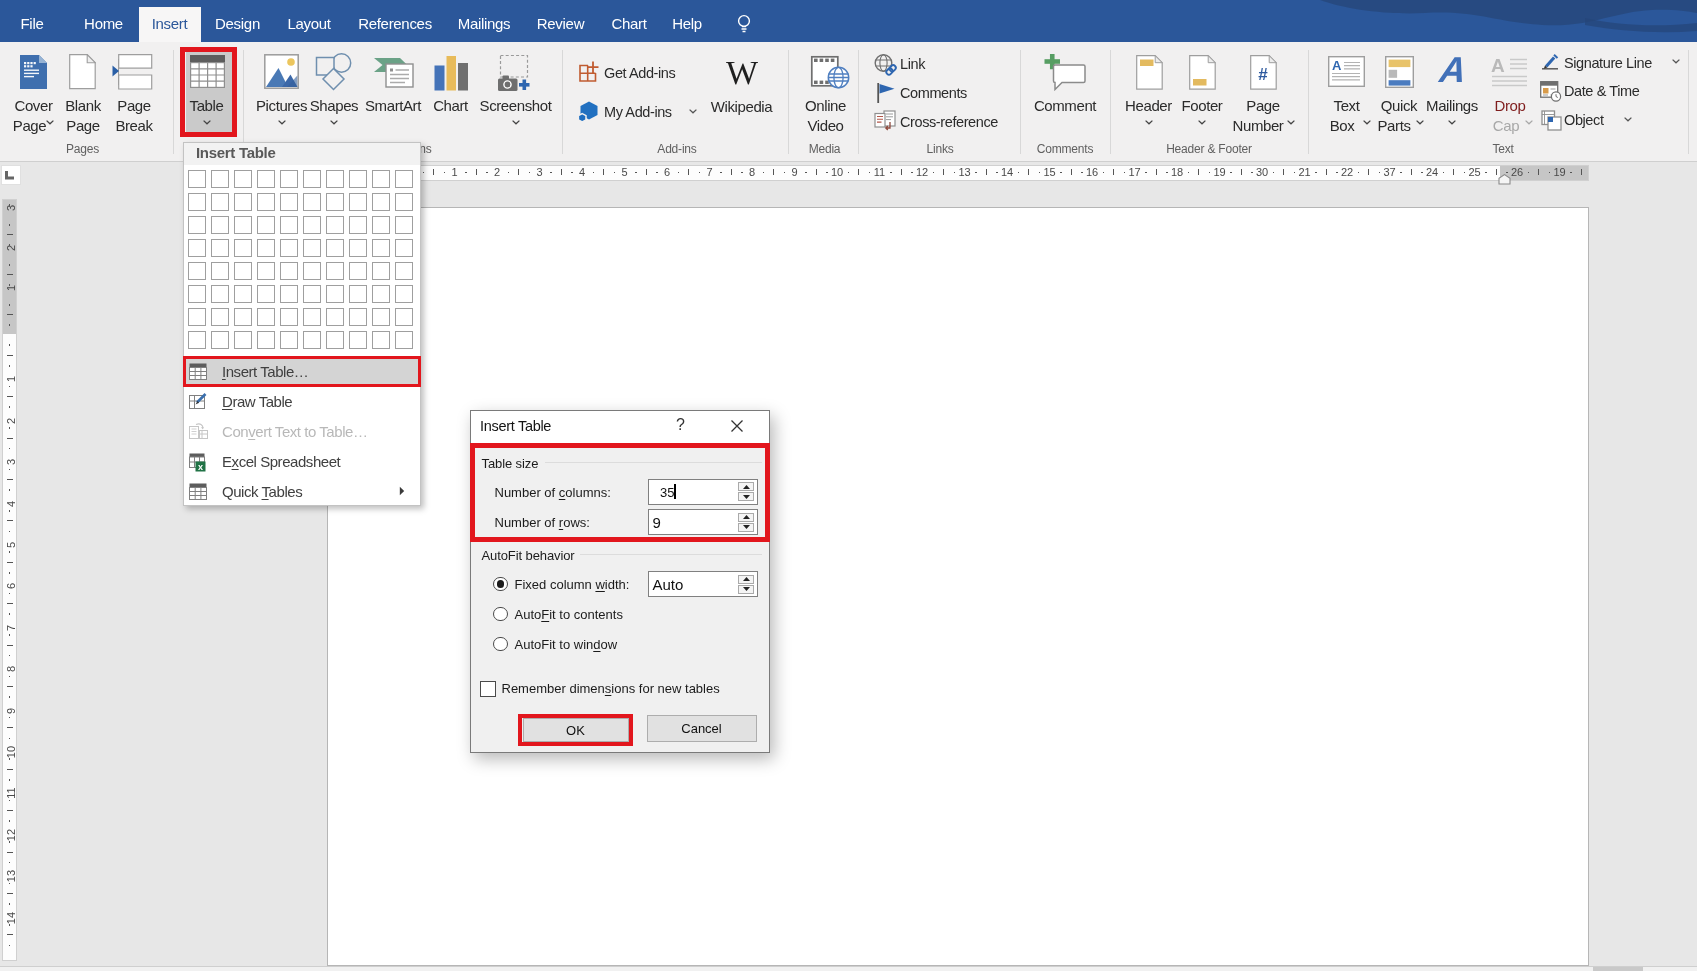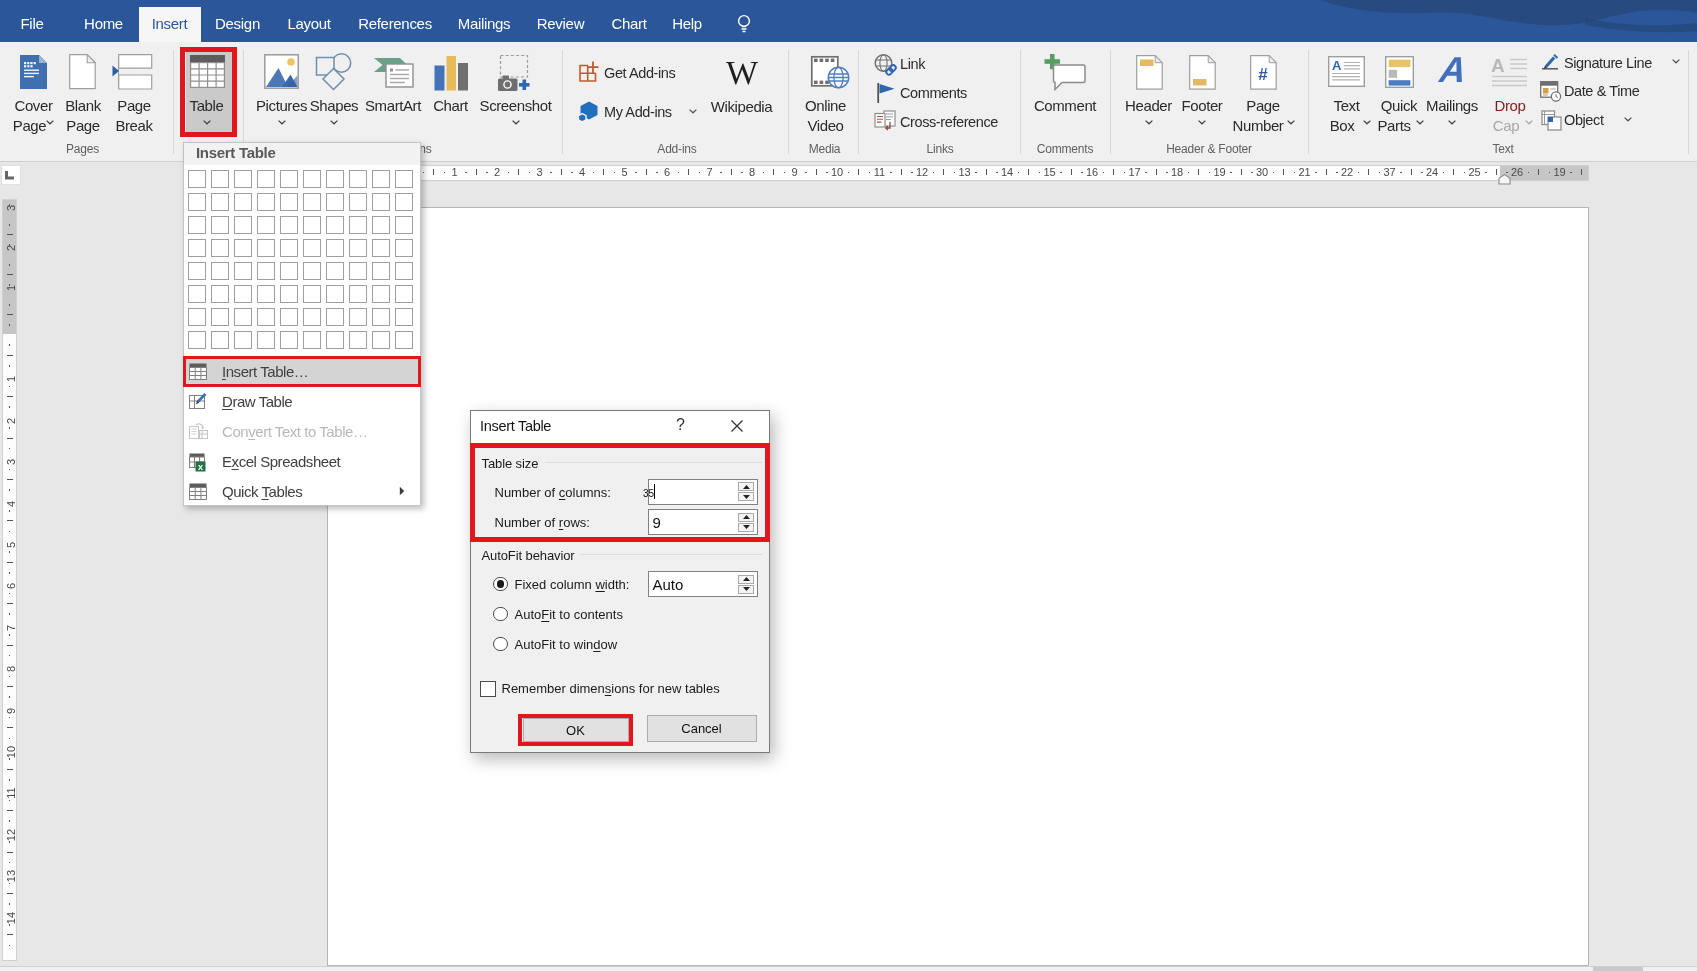--- a/index.html
+++ b/index.html
@@ -630,21 +630,21 @@
 <div class="a" style="left:676px;top:416px;font-size:16px;color:#333;z-index:31">?</div>
 <svg class="a" style="left:730px;top:419px;z-index:31" width="14" height="14" viewBox="0 0 14 14">
 <path d="M1.5 1.5 L12.5 12.5 M12.5 1.5 L1.5 12.5" stroke="#333" stroke-width="1.3"></path>
     </svg>
 <div class="a" style="left:469.5px;top:442.5px;width:300px;height:99px;border:5px solid #e2161d;box-sizing:border-box;z-index:42"></div>
 <div class="a" style="left:481.5px;top:456px;font-size:13px;letter-spacing:-0.1px;color:#1b1b1b;z-index:31">Table size</div>
 <div class="a" style="left:545px;top:462px;width:217px;height:1px;background:#dcdcdc;z-index:31"></div>
 <div class="dtxt" style="left:494.5px;top:486px;z-index:31">Number of <u>c</u>olumns:</div>
 <div class="dtxt" style="left:494.5px;top:516px;z-index:31">Number of <u>r</u>ows:</div>
 <div class="a" style="left:647.5px;top:478.5px;width:110px;height:26px;background:#fff;border:1px solid #808080;box-sizing:border-box;z-index:31"></div>
-    <div class="a" style="left:643px;top:483.5px;font-size:10px;color:#111;z-index:31">35<span style="display:inline-block;width:1.2px;height:15px;background:#000;vertical-align:-2.5px"></span></div>
+    <div class="a" style="left:660px;top:483.5px;font-size:13px;color:#111;z-index:31">35<span style="display:inline-block;width:1.2px;height:15px;background:#000;vertical-align:-2.5px"></span></div>
     <div class="a" style="left:737.5px;top:482.0px;width:16.5px;height:9px;background:#f4f4f4;border:1px solid #aaa;box-sizing:border-box;z-index:31"></div>
     <div class="a" style="left:737.5px;top:492.0px;width:16.5px;height:9px;background:#f4f4f4;border:1px solid #aaa;box-sizing:border-box;z-index:31"></div>
     <svg class="a" style="left:742.5px;top:484.5px;z-index:31" width="7" height="4" viewBox="0 0 7 4">
       <path d="M0 4 L3.5 0 L7 4 Z" fill="#222"></path>
     </svg>
     <svg class="a" style="left:742.5px;top:494.5px;z-index:31" width="7" height="4" viewBox="0 0 7 4">
       <path d="M0 0 L3.5 4 L7 0 Z" fill="#222"></path>
     </svg>
 <div class="a" style="left:647.5px;top:509px;width:110px;height:26px;background:#fff;border:1px solid #808080;box-sizing:border-box;z-index:31"></div>
     <div class="a" style="left:652.5px;top:514px;font-size:15px;color:#111;z-index:31">9</div>

